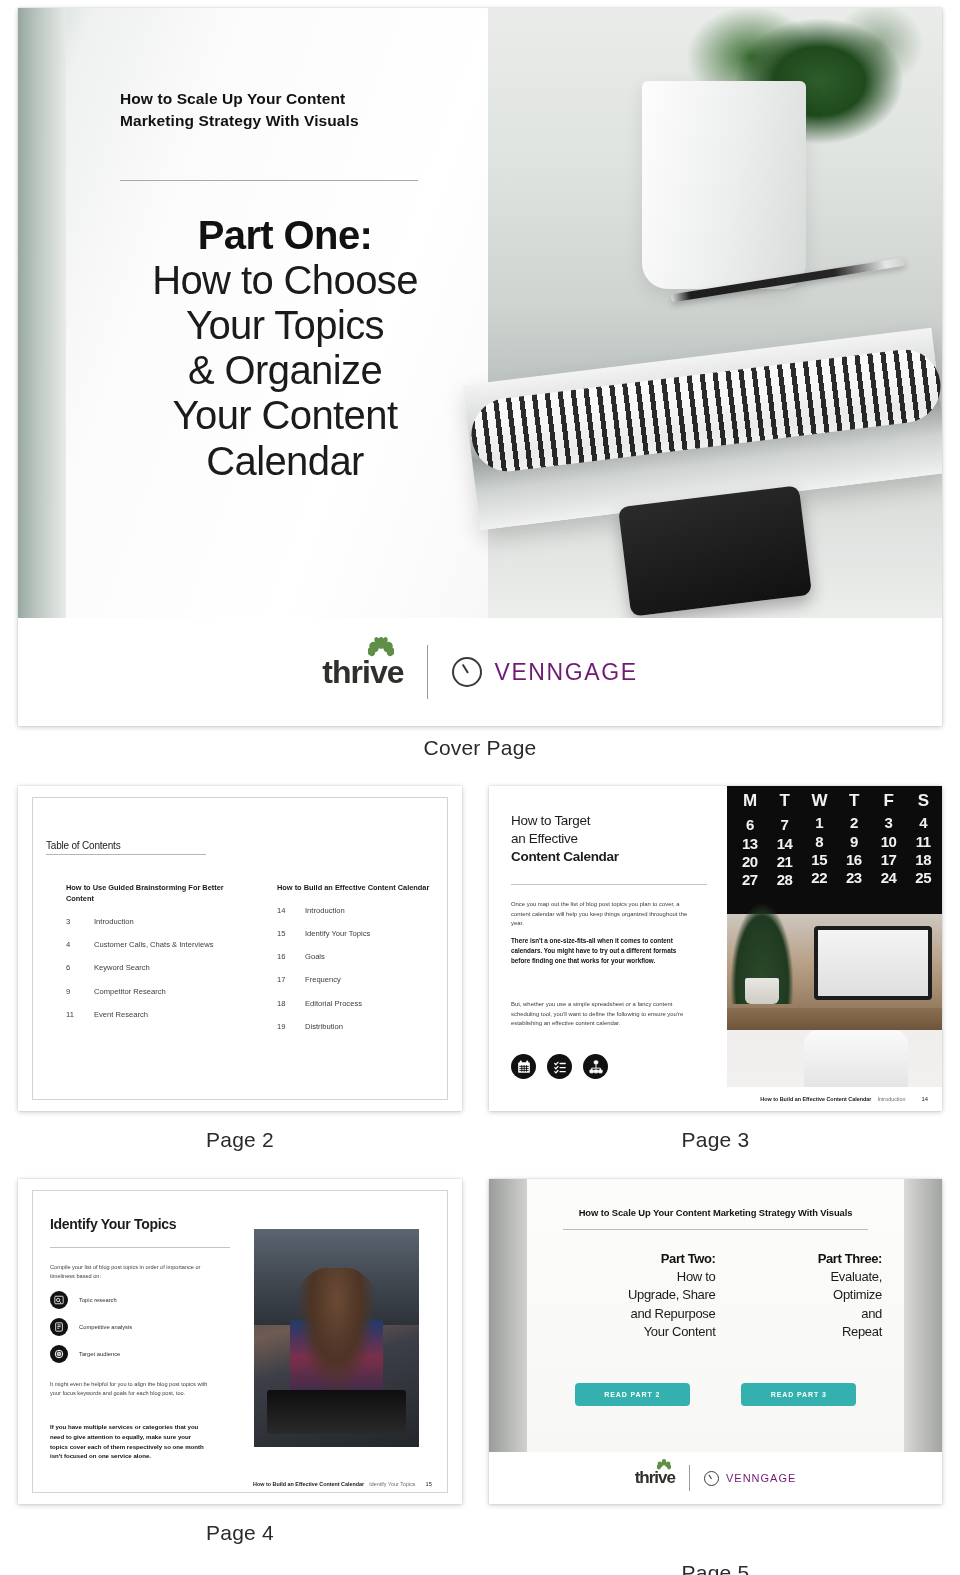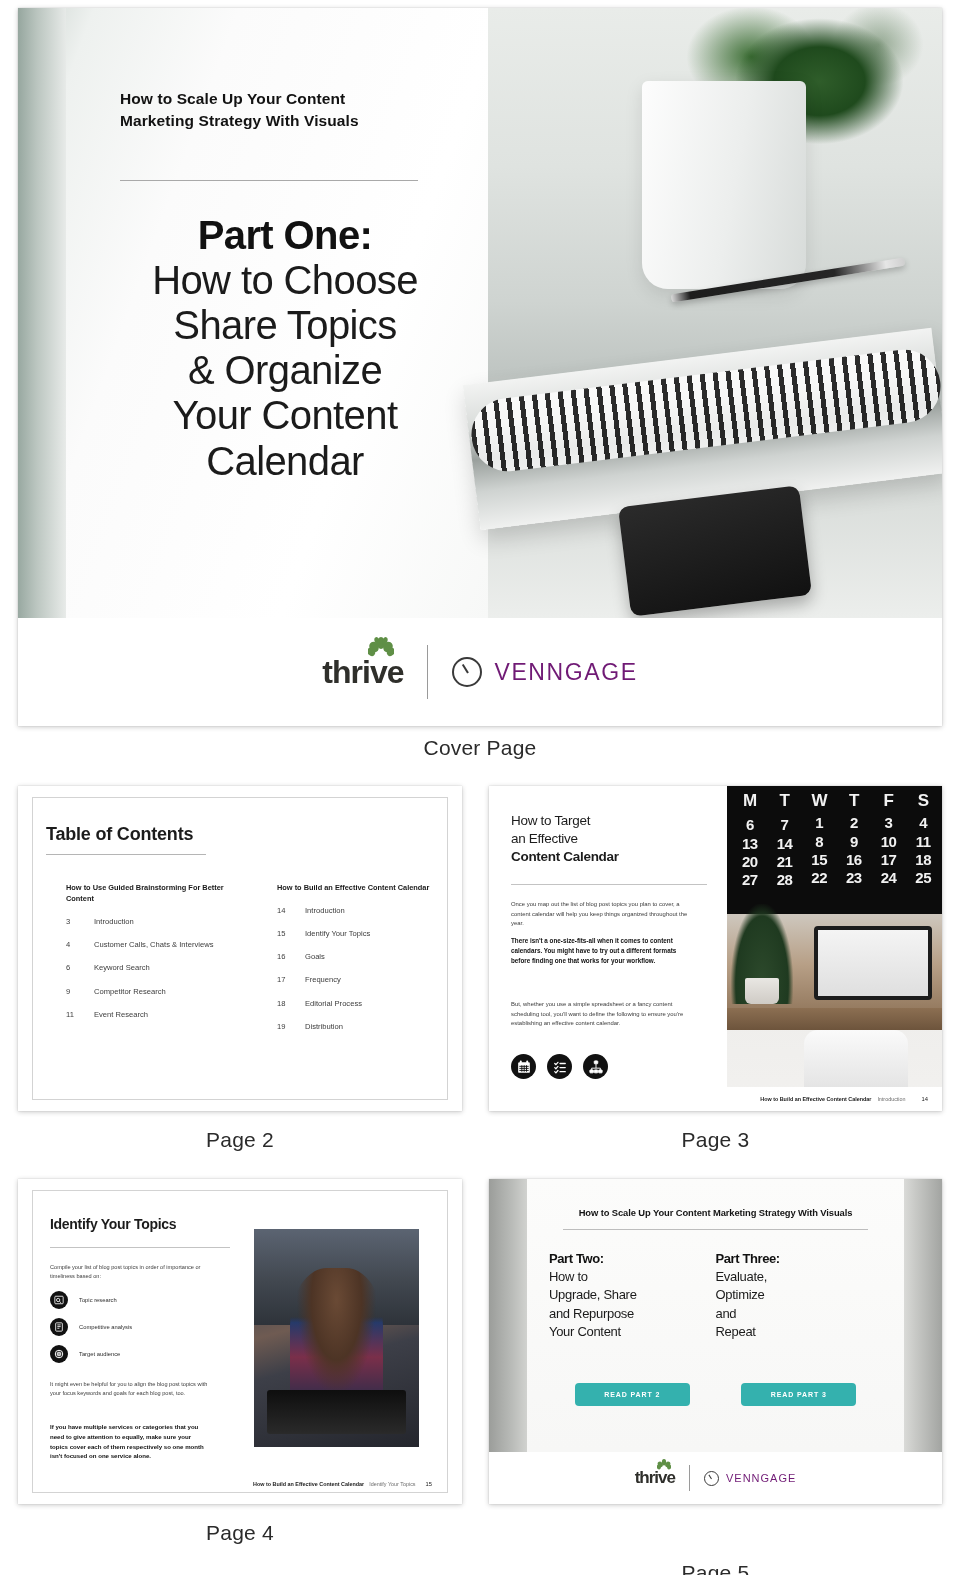--- a/index.html
+++ b/index.html
@@ -117,21 +117,21 @@
   .venn-mark { width:30px; height:30px; border:2px solid #3a3a3a; border-radius:50%; position:relative; }
   .venn-mark:before{
     content:""; position:absolute; left:50%; top:4px; width:2px; height:10px;
     background:#3a3a3a; transform-origin: bottom center; transform: rotate(-32deg);
   }
   .venn-word { font-size:23px; letter-spacing:1.6px; color:#701a75; font-weight:400; }
 
   
   #page2 { left: 18px; top: 786px; width: 444px; height: 325px; }
   .p2-inner { position:absolute; left:14px; top:11px; right:14px; bottom:11px; border:1px solid #d3d3d3; }
-  .p2-title { position:absolute; left:28px; top:38px; font-size:18px; font-weight:700; letter-spacing:-.2px; }
+  .p2-title { position:absolute; left:28px; top:54px; font-size:10px; font-weight:400; letter-spacing:-.2px; }
   .p2-rule { position:absolute; left:28px; top:68px; width:160px; height:1px; background:#b5b5b5; }
   .toc-cols { position:absolute; left:48px; top:96px; right:16px; display:flex; gap:42px; }
   .toc-col { width:175px; }
   .toc-head { font-size:7.4px; font-weight:700; line-height:1.5; margin-bottom:13px; color:#1a1a1a; }
   .toc-row { display:flex; font-size:7.6px; color:#3c3c3c; margin-bottom:14px; line-height:1.2; }
   .toc-num { width:28px; flex:none; color:#3c3c3c; }
   .toc-lbl { flex:1; }
 
   
   #page3 { left: 489px; top: 786px; width: 453px; height: 325px; }
@@ -234,21 +234,21 @@
   .p5-panel {
     position:absolute; left:38px; top:0; right:38px; bottom:0;
     background: linear-gradient(180deg,#fcfcfb,#f6f6f5);
   }
   .p5-kicker {
     position:absolute; left:0; right:0; top:28px; text-align:center;
     font-size:9.4px; font-weight:700; color:#141414; letter-spacing:-.1px;
   }
   .p5-rule { position:absolute; left:74px; right:74px; top:50px; height:1px; background:#bdbdbd; }
   .p5-cols { position:absolute; left:60px; right:60px; top:72px; display:flex; }
-  .p5-col { flex:1; text-align:left; }
+  .p5-col { flex:1; text-align:right; }
   .p5-col .h { font-size:13px; font-weight:700; letter-spacing:-.4px; color:#111; margin-bottom:2px; }
   .p5-col .t { font-size:13px; font-weight:400; line-height:1.42; color:#1b1b1b; letter-spacing:-.3px; }
   .p5-btns { position:absolute; left:60px; right:60px; top:204px; display:flex; }
   .p5-btnwrap { flex:1; display:flex; justify-content:center; }
   .p5-btn {
     background:#34b1ae; color:#fff; font-size:7px; font-weight:700; letter-spacing:.9px;
     padding:8px 0; width:115px; text-align:center; border-radius:4px; border:none;
     font-family:"Liberation Sans", sans-serif; cursor:pointer;
   }
   .p5-footer {
@@ -284,21 +284,21 @@
         <div class="coil"></div>
         <div class="pencil"></div>
         <div class="phone"></div>
       </div>
 
       <div class="cover-kicker">How to Scale Up Your Content Marketing Strategy With Visuals</div>
       <div class="cover-rule"></div>
       <div class="cover-title">
         <div class="bold">Part One:</div>
         <div class="light">How to Choose</div>
-        <div class="light">Share Topics</div>
+        <div class="light">Your Topics</div>
         <div class="light">&amp; Organize</div>
         <div class="light">Your Content</div>
         <div class="light">Calendar</div>
       </div>
     </div>
 
     <div class="cover-footer">
       <div class="thrive">
         <span class="word">thrive</span>
         <svg class="tree" viewBox="0 0 26 22">

